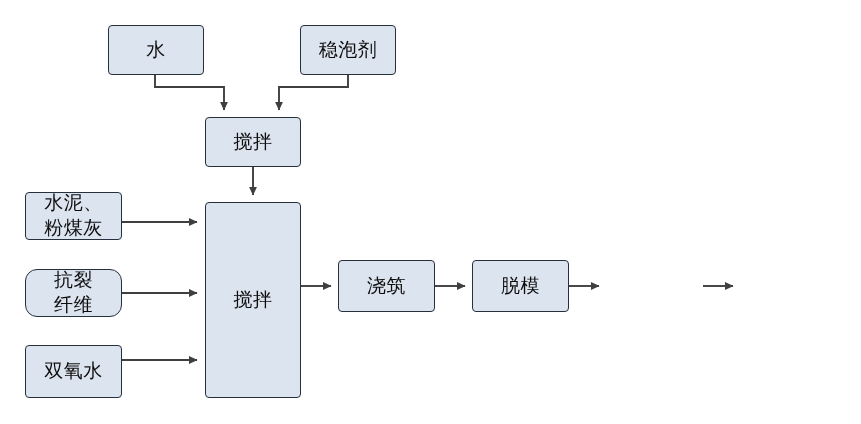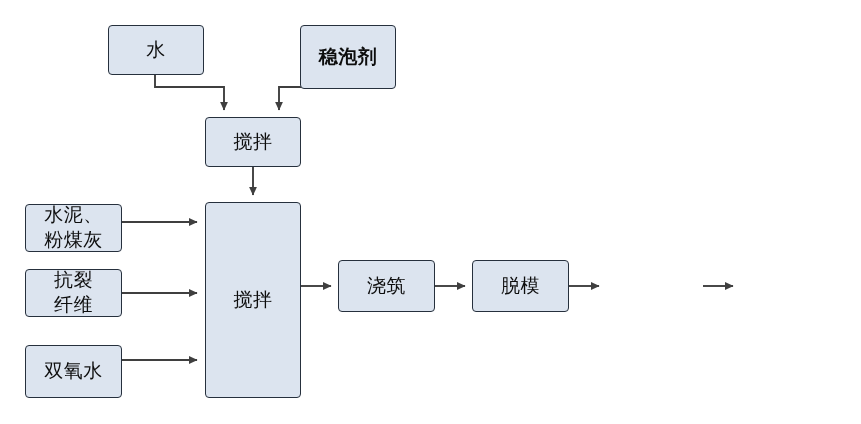--- a/index.html
+++ b/index.html
@@ -73,28 +73,28 @@
       <path d="M435,286 L465,286" marker-end="url(#arrowhead)"></path>
 
       <path d="M569,286 L599,286" marker-end="url(#arrowhead)"></path>
 
       <path d="M703,286 L733,286" marker-end="url(#arrowhead)"></path>
     </g>
   </svg>
 
   <div class="node" style="left:108px; top:25px; width:96px; height:50px;">水</div>
 
-  <div class="node" style="left:300px; top:25px; width:96px; height:64px;font-weight:bold;">稳泡剂</div>
+  <div class="node" style="left:300px; top:25px; width:96px; height:50px;">稳泡剂</div>
 
   <div class="node" style="left:205px; top:117px; width:96px; height:50px;">搅拌</div>
 
-  <div class="node" style="left:25px; top:204px; width:97px; height:48px;">水泥、
+  <div class="node" style="left:25px; top:192px; width:97px; height:48px;">水泥、
 粉煤灰</div>
 
-  <div class="node" style="left:25px; top:269px; width:97px; height:48px;">抗裂
+  <div class="node" style="left:25px; top:269px; width:97px; height:48px;border-radius:12px;">抗裂
 纤维</div>
 
   <div class="node" style="left:25px; top:345px; width:97px; height:53px;text-align:right;">双氧水</div>
 
   <div class="node" style="left:205px; top:202px; width:96px; height:196px;">搅拌</div>
 
   <div class="node" style="left:472px; top:260px; width:97px; height:52px;">脱模</div>
 
   <div class="node" style="left:338px; top:260px; width:97px; height:52px;">浇筑</div>
 

